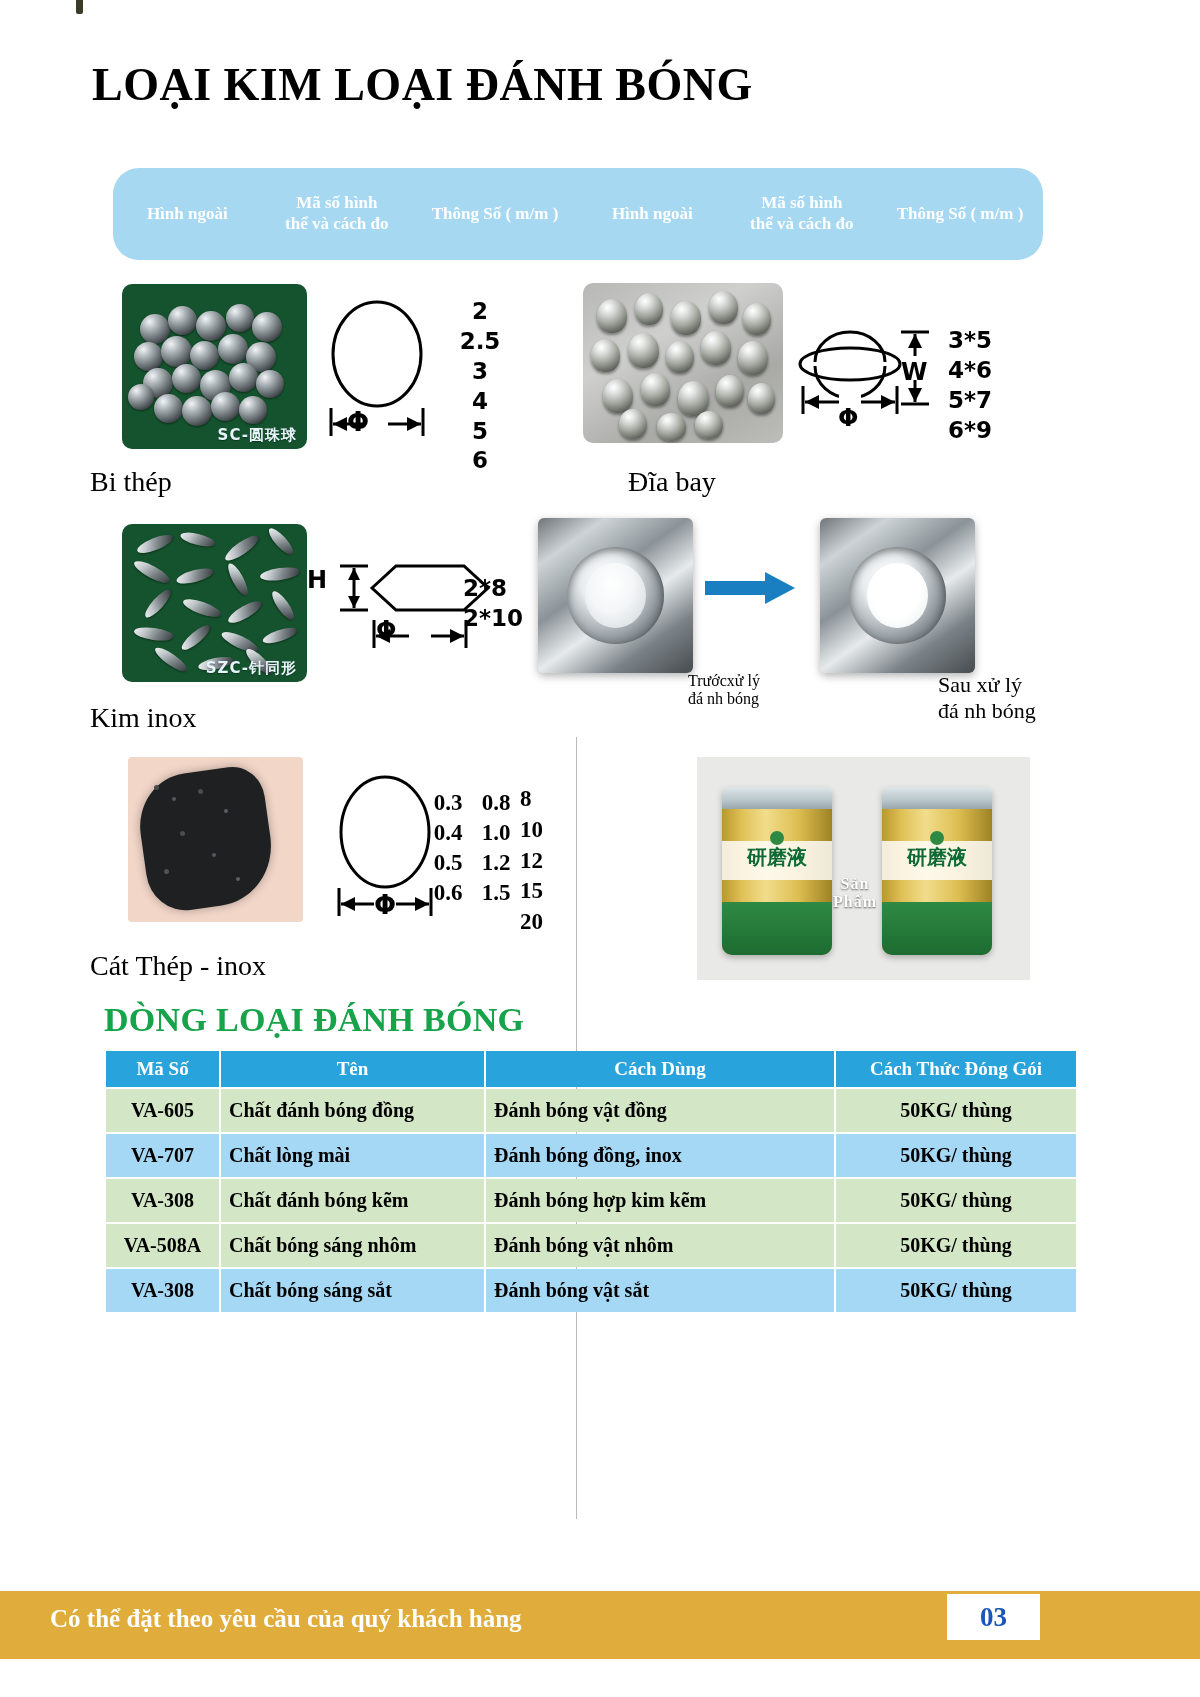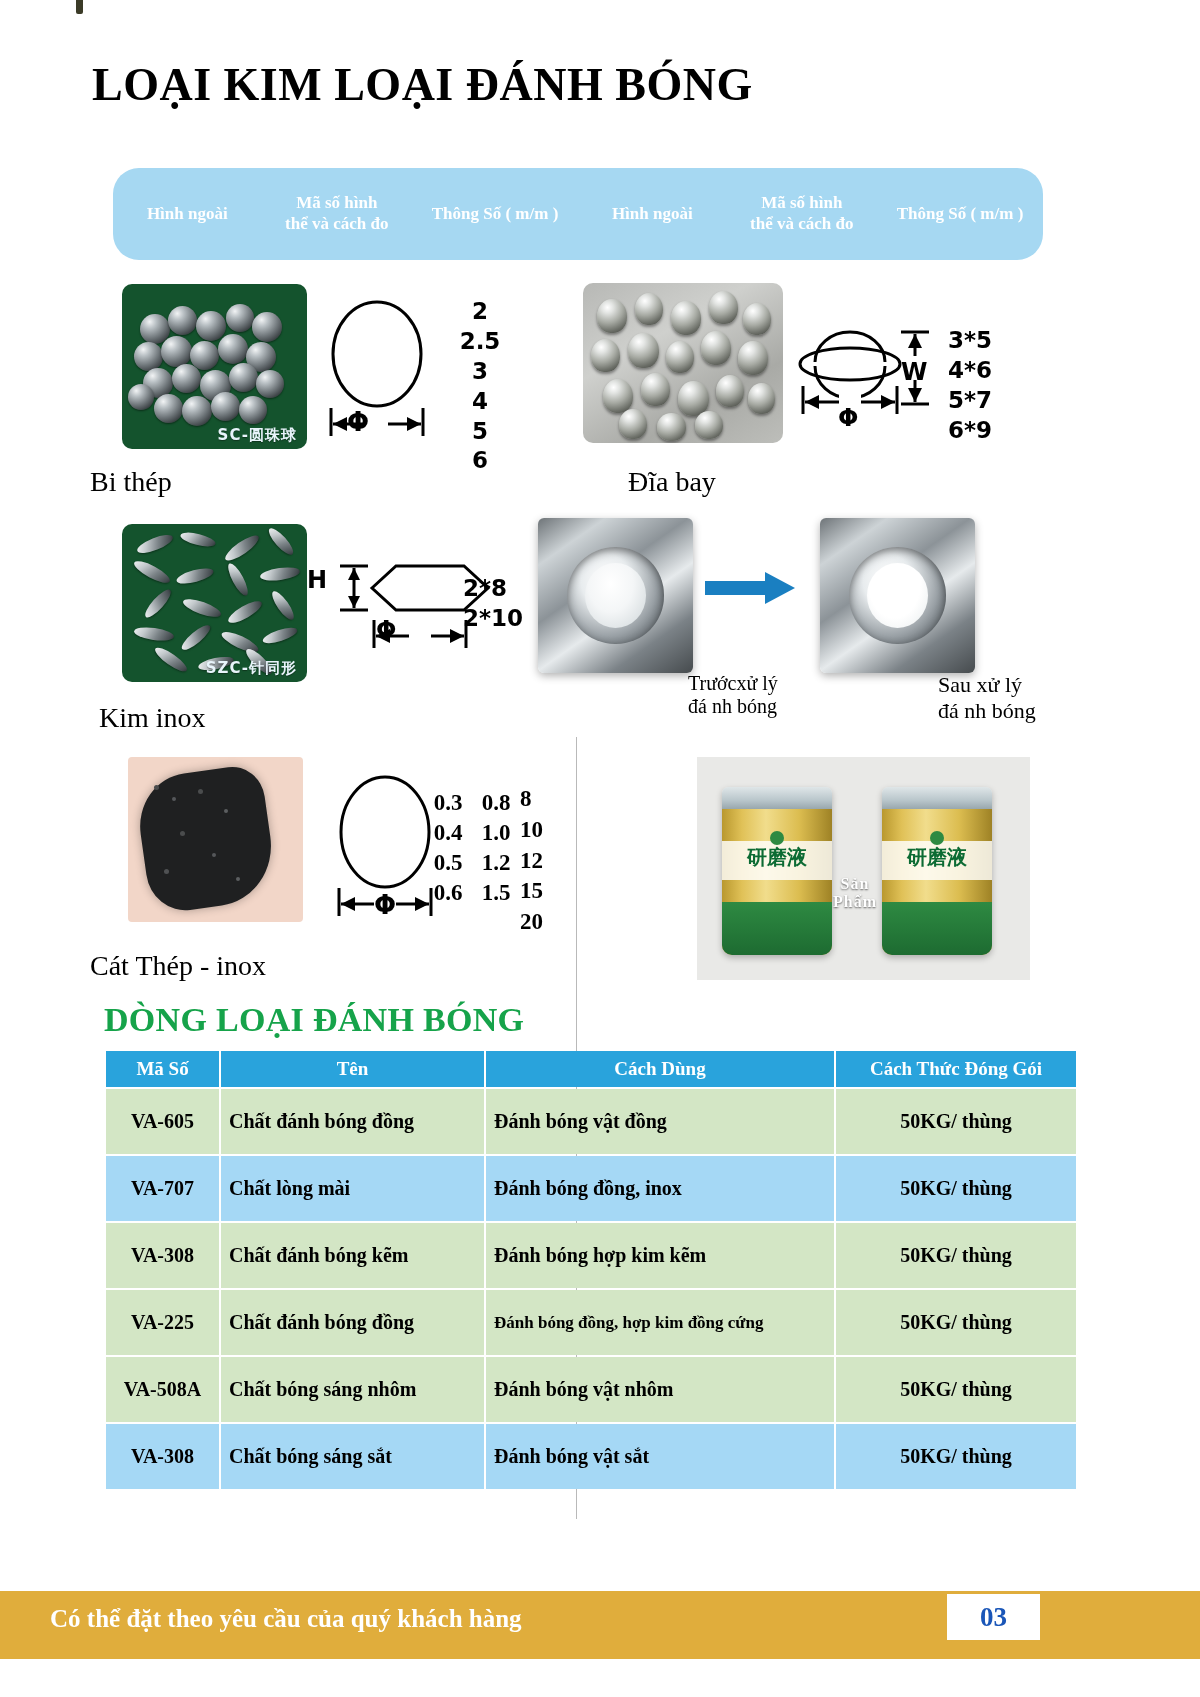--- a/index.html
+++ b/index.html
@@ -163,21 +163,21 @@
     font-weight: bold;
     height: 36px;
     text-align: center;
     padding: 0 4px;
   }
   .data-table td {
     height: 35px;
     font-size: 20px;
     font-weight: bold;
     color: #000;
-    padding: 15px 8px;
+    padding: 4px 8px;
     vertical-align: middle;
   }
   .data-table tr.green td { background: #d3e6c5; }
   .data-table tr.blue  td { background: #a5d8f5; }
   .c-code { width: 105px; text-align: center; }
   .c-name { width: 255px; text-align: left; }
   .c-use  { width: 340px; text-align: left; }
   .c-pack { width: 232px; text-align: center; margin-left: 44px; }
   td.small { font-size: 17px; }
   td.smaller { font-size: 18px; }
@@ -452,41 +452,41 @@
   </svg>
 </div>
 <div class="abs" style="left:307px; top:566px; font-size:24px; font-weight:bold; font-family:'DejaVu Sans',sans-serif;">H</div>
 <div class="abs" style="left:376px; top:616px; font-size:24px; font-weight:bold; font-family:'DejaVu Sans',sans-serif;">Φ</div>
 
 <div class="nums" style="left:463px; top:574px; width:76px; text-align:left;">
   <div>2*8</div>
   <div>2*10</div>
 </div>
 
-<div class="abs caption" style="left:99px; top:702px;">Kim inox</div>
+<div class="abs caption" style="left:90px; top:702px;">Kim inox</div>
 
 <div class="stud" style="left:538px; top:518px; width:155px; height:155px;">
   <div class="stud-inner">
       <div class="stud-core"></div>
     </div>
 </div>
 
 <div class="arrow-blue" style="left:705px; top:570px;">
   <svg width="90" height="36" viewBox="0 0 90 36">
     <polygon points="0,11 60,11 60,2 90,18 60,34 60,25 0,25" fill="#1a7fc1"></polygon>
   </svg>
 </div>
 
 <div class="stud" style="left:820px; top:518px; width:155px; height:155px;">
   <div class="stud-inner">
       <div class="stud-core stud-core-bright"></div>
     </div>
 </div>
 
-<div class="abs caption" style="left:688px; top:672px; font-size:20px;">
+<div class="abs caption" style="left:688px; top:672px; font-size:16px;">
   <div>Trướcxử lý</div>
   <div>đá nh bóng</div>
 </div>
 <div class="abs caption" style="left:938px; top:672px; font-size:22px;">
   <div>Sau xử lý</div>
   <div>đá nh bóng</div>
 </div>
 
 <div class="photo" style="left:128px; top:757px; width:175px; height:165px; background:#f2d6c8; border-radius:4px;">
   <div style="position:absolute; left:14px; top:14px; width:128px; height:136px; background:#1f2021; border-radius:40% 25% 45% 30%; transform:rotate(-8deg); box-shadow:0 0 10px rgba(0,0,0,.3);"></div>
@@ -586,26 +586,20 @@
       <td class="c-use">Đánh bóng đồng, inox</td>
       <td class="c-pack">50KG/ thùng</td>
     </tr>
     <tr class="green">
       <td class="c-code">VA-308</td>
       <td class="c-name">Chất đánh bóng kẽm</td>
       <td class="c-use">Đánh bóng hợp kim kẽm</td>
       <td class="c-pack">50KG/ thùng</td>
     </tr>
     <tr class="green">
-      <td class="c-code">VA-225</td>
-      <td class="c-name">Chất đánh bóng đồng</td>
-      <td class="c-use small">Đánh bóng đồng, hợp kim đồng cứng</td>
-      <td class="c-pack">50KG/ thùng</td>
-    </tr>
-    <tr class="green">
       <td class="c-code">VA-508A</td>
       <td class="c-name">Chất bóng sáng nhôm</td>
       <td class="c-use">Đánh bóng vật nhôm</td>
       <td class="c-pack">50KG/ thùng</td>
     </tr>
     <tr class="blue">
       <td class="c-code">VA-308</td>
       <td class="c-name">Chất bóng sáng sắt</td>
       <td class="c-use">Đánh bóng vật sắt</td>
       <td class="c-pack">50KG/ thùng</td>

